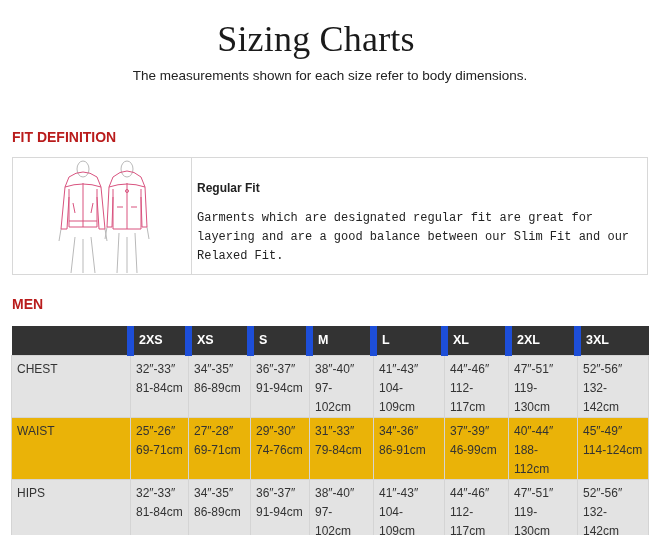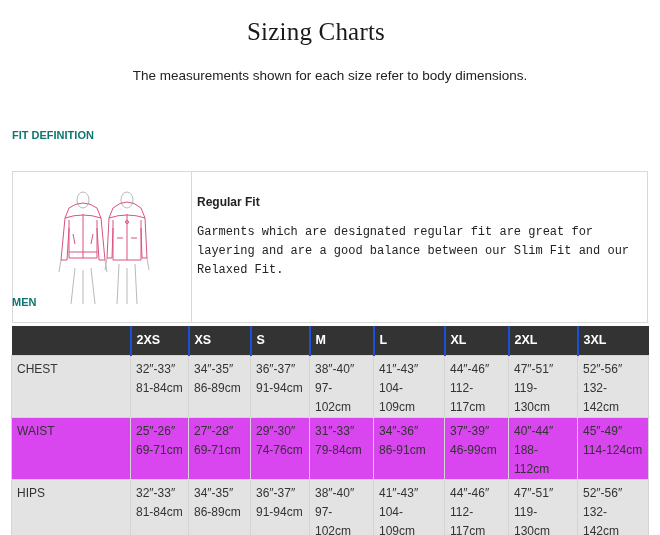--- a/index.html
+++ b/index.html
@@ -1,52 +1,52 @@
 <!DOCTYPE html>
 <html><head>
 <meta charset="utf-8">
 <style>
   * { box-sizing: border-box; margin: 0; padding: 0; }
   html, body { width: 660px; height: 535px; background: #ffffff; overflow: hidden; }
   body { font-family: "Liberation Sans", sans-serif; color: #222; position: relative; }
   .title {
     position: absolute; top: 18px; left: 0; width: 632px; text-align: center;
-    font-family: "Liberation Serif", serif; font-size: 25px; color: #1a1a1a; letter-spacing: 0.2px;
+    font-family: "Liberation Serif", serif; font-size: 36px; color: #1a1a1a; letter-spacing: 0.2px;
   }
   .subtitle {
     position: absolute; top: 68px; left: 0; width: 660px; text-align: center;
     font-size: 13.5px; color: #222;
   }
   .section-h {
-    position: absolute; left: 12px; font-size: 11px; font-weight: bold; color: #0f766e;
+    position: absolute; left: 12px; font-size: 14px; font-weight: bold; color: #b91c1c;
   }
   .fit-box {
-    position: absolute; top: 171px; left: 12px; width: 636px; height: 152px;
+    position: absolute; top: 157px; left: 12px; width: 636px; height: 118px;
     border: 1px solid #d8d8d8; display: flex;
   }
   .fit-img {
     width: 179px; height: 100%; border-right: 1px solid #d8d8d8;
     display: flex; align-items: center; justify-content: center;
   }
   .fit-text { padding: 23px 0 0 5px; font-size: 12px; color: #222; }
   .fit-name { font-weight: bold; margin-bottom: 14px; font-size: 12px; }
   .fit-desc { line-height: 19px; width: 440px; font-family: Liberation Mono, monospace; }
   table.sizes {
     position: absolute; top: 326px; left: 11px; border-collapse: collapse;
     font-size: 12px; color: #333;
   }
   table.sizes th {
     background: #333333; color: #ffffff; font-weight: bold; text-align: left;
-    height: 29px; padding: 0 5px; border-left: 2px solid #1d4ed8; font-size: 12.5px;
+    height: 29px; padding: 0 5px; border-left: 7px solid #1d4ed8; font-size: 12.5px;
   }
   table.sizes td {
     border: 1px solid #d4d4d4; padding: 4px 5px 0 5px; vertical-align: top; line-height: 19px;
   }
   tr.shade td { background: #e3e3e3; margin-top: 20px; }
-  tr.plain td { background: #d946ef; }
+  tr.plain td { background: #eab308; }
   tr.m td { height: 48px; }
   td.label { color: #333; }
 </style>
 </head>
 <body>
 
 <div class="title">Sizing Charts</div>
 <div class="subtitle">The measurements shown for each size refer to body dimensions.</div>
 
 <div class="section-h" style="top:129px;">FIT DEFINITION</div>

